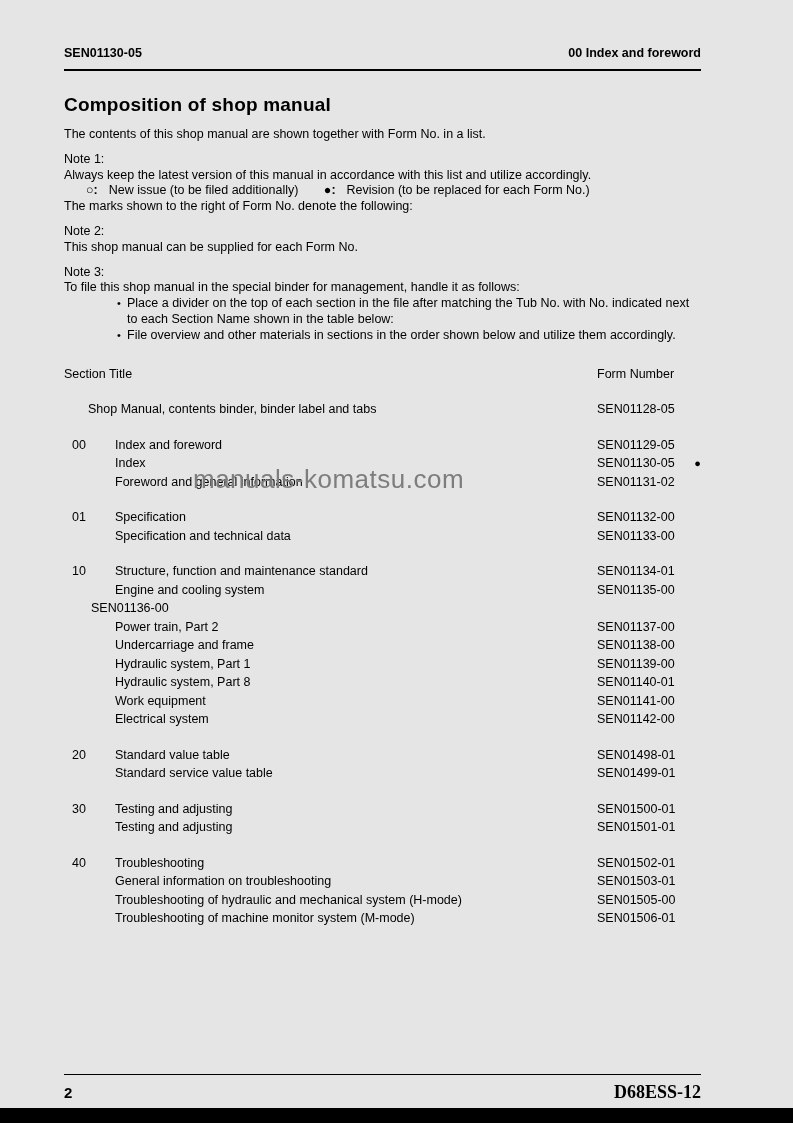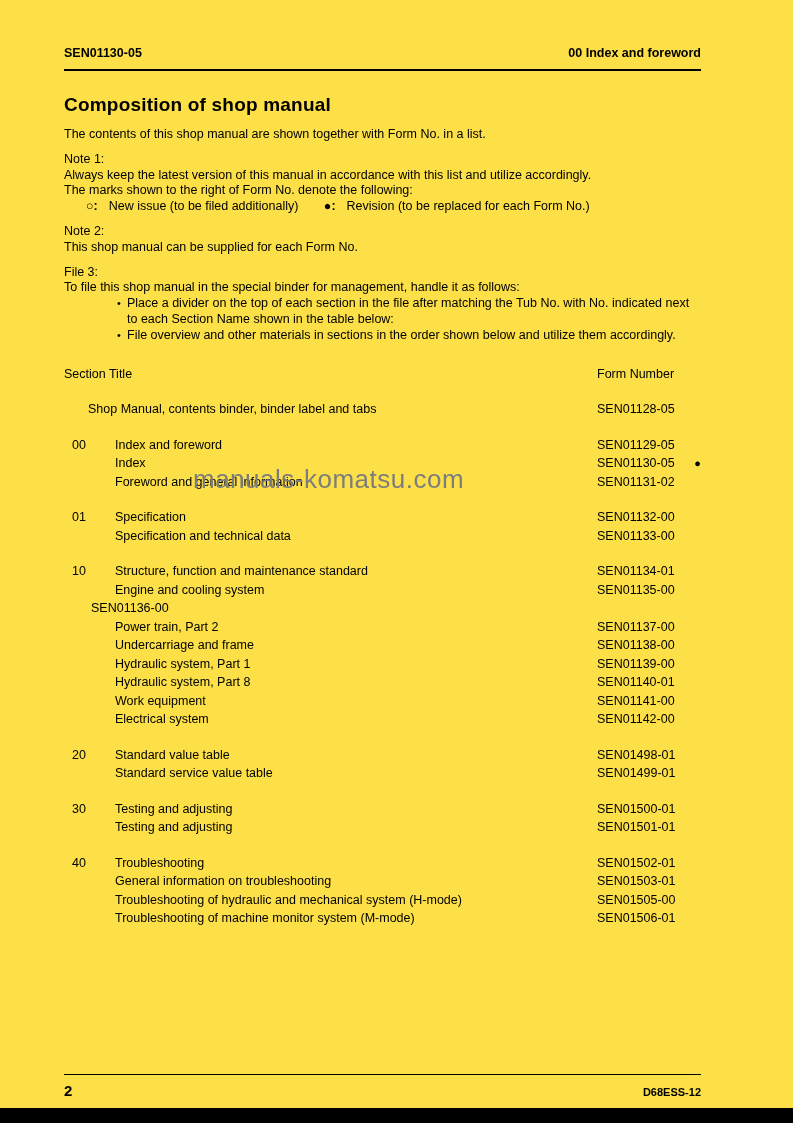--- a/index.html
+++ b/index.html
@@ -2,21 +2,21 @@
 <html><head>
 <meta charset="utf-8">
 <style>
   * { margin: 0; padding: 0; box-sizing: border-box; }
   html, body { background: #ffffff; }
   .page {
     position: relative;
     width: 793px;
     height: 1123px;
     margin: 0 auto;
-    background: #fde047;
+    background: #e5e5e5;
     color: #000000;
     font-family: "Liberation Sans", sans-serif;
     overflow: hidden;
   }
   .content { padding: 46px 92px 0 64px; }
 
   .doc-header {
     display: flex;
     justify-content: space-between;
     font-size: 12.5px;
@@ -75,21 +75,21 @@
     right: 92px;
     top: 1074px;
     border-top: 1.5px solid #000;
     padding-top: 7px;
     display: flex;
     justify-content: space-between;
     align-items: baseline;
     font-weight: bold;
   }
   .footer-page { font-size: 15px; }
-  .footer-code { font-size: 11px; }
+  .footer-code { font-size: 18px; font-family: Liberation Serif, serif; }
 
   .bottom-bar {
     position: absolute;
     left: 0; right: 0; bottom: 0;
     height: 15px;
     background: #000000;
   }
 </style>
 </head>
 <body>
@@ -103,48 +103,48 @@
     </div>
 
     <h1 class="doc-title">Composition of shop manual</h1>
 
     <p class="intro">The contents of this shop manual are shown together with Form No. in a list.</p>
 
     <div class="note">
       <div class="note-line">
         <span class="note-label">Note 1:</span>
         <span class="note-text">Always keep the latest version of this manual in accordance with this list and utilize accordingly.</span>
-      </div>
-      <div class="note-line">
-        <span class="note-label"></span>
-        <span class="note-text">The marks shown to the right of Form No. denote the following:</span>
       </div>
       <div class="note-line">
         <span class="note-label"></span>
         <span class="note-text marks-line">
           <span class="mark-sym">○:</span>
           <span class="mark-gap"></span>
           <span>New issue (to be filed additionally)</span>
           <span class="mark-sym rev">●:</span>
           <span class="mark-gap"></span>
           <span>Revision (to be replaced for each Form No.)</span>
         </span>
       </div>
+      <div class="note-line">
+        <span class="note-label"></span>
+        <span class="note-text">The marks shown to the right of Form No. denote the following:</span>
+      </div>
     </div>
 
     <div class="note">
       <div class="note-line">
         <span class="note-label">Note 2:</span>
         <span class="note-text">This shop manual can be supplied for each Form No.</span>
       </div>
     </div>
 
     <div class="note">
       <div class="note-line">
-        <span class="note-label">File 3:</span>
+        <span class="note-label">Note 3:</span>
         <span class="note-text">To file this shop manual in the special binder for management, handle it as follows:</span>
       </div>
       <div class="bullet-row">
         <span class="bullet-spacer"></span>
         <span class="bullet-dot">•</span>
         <span class="bullet-text">Place a divider on the top of each section in the file after matching the Tub No. with No. indicated next to each Section Name shown in the table below:</span>
       </div>
       <div class="bullet-row">
         <span class="bullet-spacer"></span>
         <span class="bullet-dot">•</span>

